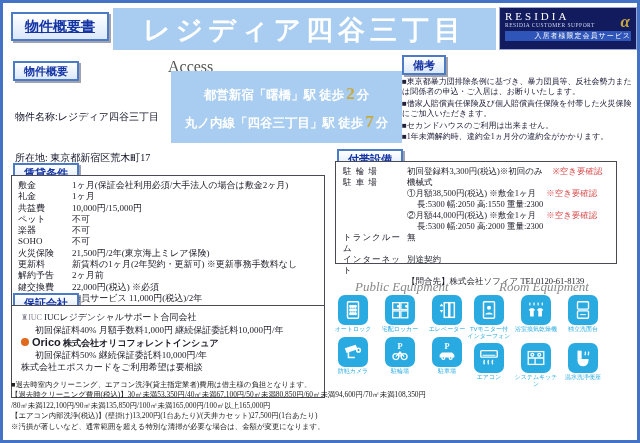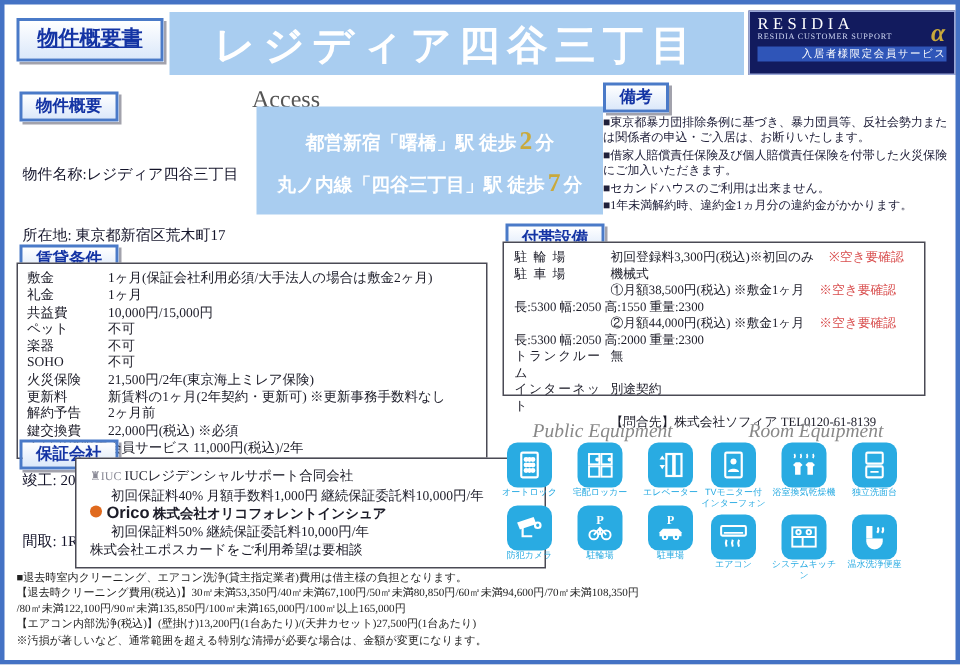--- a/index.html
+++ b/index.html
@@ -40,34 +40,34 @@
   .remarks-list{left:399px;top:74px;width:236px;font-size:8px;
     line-height:10.4px;color:#20203a;}
   .remarks-list div{margin-bottom:1px;}
   
   .data-box{position:absolute;border:1px solid #4a4a55;box-sizing:border-box;
     background:#fff;}
   .rental-box{left:8px;top:172px;width:314px;height:131px;padding:4px 6px;
     font-size:9px;line-height:11.3px;}
   .row{display:flex;}
   .row .lbl{width:54px;flex:none;}
-  .guarantor-box{left:8px;top:302px;width:314px;height:74px;padding:5px 9px;
-    font-size:9px;line-height:12px;margin-left:39px;}
+  .guarantor-box{left:8px;top:302px;width:314px;height:93px;padding:5px 9px;
+    font-size:9px;line-height:12px;}
   .g-indent{padding-left:14px;}
   .orico-dot{display:inline-block;width:8px;height:8px;border-radius:50%;
     background:#e06a1e;margin-right:3px;}
   .orico-brand{font-weight:bold;font-size:11px;font-family:"Liberation Sans",sans-serif;}
   .g-bold{font-weight:bold;}
   .iuc-logo{display:inline-block;color:#8a8a96;font-size:8px;margin-right:2px;}
   
   .facilities-box{left:332px;top:158px;width:282px;height:103px;
     padding:4px 7px;font-size:8.5px;line-height:11px;}
   .facilities-box .lbl{width:64px;flex:none;letter-spacing:1px;}
   .f-indent{margin-left:64px;}
-  .f-size{}
+  .f-size{margin-left:74px;}
   .red{color:#d94f4f;padding-left:10px;}
   
   .equip-header{position:absolute;font-size:13px;color:#888;font-style:italic;}
   .icon-grid{position:absolute;display:grid;grid-template-columns:repeat(3,44px);
     grid-column-gap:3px;grid-row-gap:4px;}
   .icon-cell{width:44px;text-align:center;}
   .equip-icon{width:30px;height:30px;margin:0 auto;background:#29abe2;
     border-radius:7px;display:flex;align-items:center;justify-content:center;}
   .icon-label{font-size:6px;line-height:6.6px;color:#29abe2;margin-top:1px;
     font-family:"Liberation Sans",sans-serif;}

